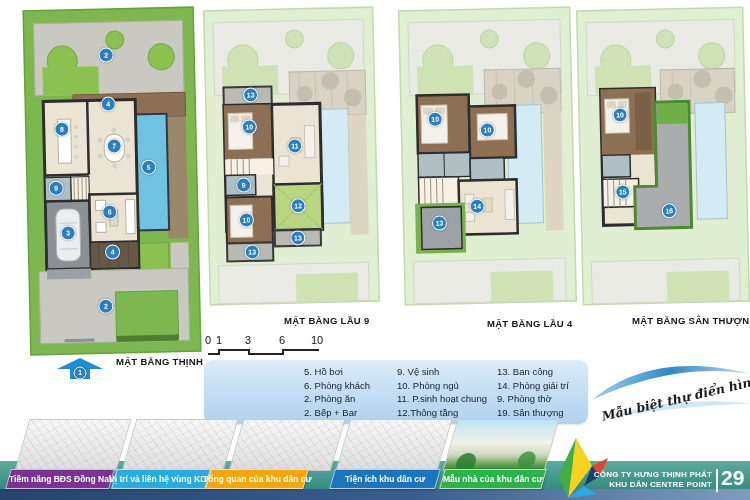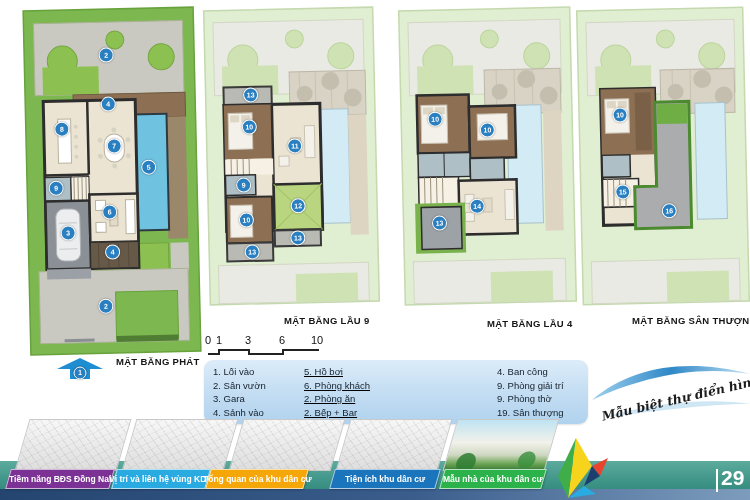--- a/index.html
+++ b/index.html
@@ -23,21 +23,21 @@
   
   .scalebar{position:absolute;left:205px;top:334px;width:122px;height:24px;}
   .scalebar .tick{position:absolute;top:0;font:11px "Liberation Sans",sans-serif;color:#111;}
 
   
   .legend{position:absolute;left:204px;top:360px;width:384px;height:64px;border-radius:9px;
       background:linear-gradient(180deg,#dcecf9 0%,#c2dcf2 55%,#b0d2ee 100%);
       box-shadow:0 1px 2px rgba(0,0,0,.12);}
   .legend .col{position:absolute;top:5px;}
   .legend .col .lg-item{font:9.5px "Liberation Sans",sans-serif;color:#14202c;line-height:13.5px;white-space:nowrap;}
-  .col1{left:9px;} .col2{left:100px;text-decoration:underline;} .col3{left:193px;} .col4{left:293px;}
+  .col1{left:9px;} .col2{left:100px;} .col3{left:193px;} .col4{left:293px;}
 
   
   .swoosh-wrap{position:absolute;left:592px;top:352px;width:158px;height:80px;}
   .tagline{position:absolute;left:8px;top:40px;width:150px;transform:rotate(-13deg);
       font:italic bold 12.5px "DejaVu Serif",serif;color:#1c1c1c;white-space:nowrap;}
 
   
   .teal-band{position:absolute;left:0;top:461px;width:750px;height:39px;
       background:linear-gradient(180deg,#5cab9d 0%,#3a9184 60%,#2f8376 100%);}
   .navy-strip{position:absolute;left:0;top:489px;width:750px;height:11px;
@@ -142,21 +142,21 @@
     <div class="mk" style="left:86px;top:246px">4</div>
     <div class="mk" style="left:78px;top:300px">2</div>
   </div>
 
   <div class="entry-arrow">
     <svg viewBox="0 0 50 22" width="50" height="22">
       <polygon points="25,0 48,11 35,11 35,21 15,21 15,11 2,11" fill="#1f8dd1"></polygon>
     </svg>
     <div class="mk">1</div>
   </div>
-  <div class="plan-label" style="left:116px;top:356px">MẶT BẰNG PHÁT</div>
+  <div class="plan-label" style="left:116px;top:356px">MẶT BẰNG THỊNH</div>
 
   <div class="plan" style="left:205px;top:6px;width:173px;height:300px">
     <svg viewBox="0 0 173 300" width="173" height="300">
       <rect x="2" y="3" width="169" height="294" fill="#e0eed2" stroke="#c4d9ad" stroke-width="1.5"></rect>
       <rect x="11" y="15" width="150" height="73" fill="#eaeae4" stroke="#d2d7c4"></rect>
       <circle cx="40" cy="53" r="15" fill="#cfe2b4" stroke="#bcd49c"></circle>
       <circle cx="92" cy="33" r="9" fill="#cfe2b4" stroke="#bcd49c"></circle>
       <circle cx="138" cy="51" r="13" fill="#cfe2b4" stroke="#bcd49c"></circle>
       <rect x="19" y="59" width="56" height="29" fill="#cfe2b4"></rect>
       <g>
@@ -309,35 +309,35 @@
     <span class="tick" style="left:11px">1</span>
     <span class="tick" style="left:40px">3</span>
     <span class="tick" style="left:74px">6</span>
     <span class="tick" style="left:106px">10</span>
     <svg width="122" height="10" style="position:absolute;top:13px;left:0">
       <path d="M3 7 H14 V3 H44 V7 H78 V3 H114" stroke="#222" stroke-width="2" fill="none"></path>
     </svg>
   </div>
 
   <div class="legend">
-    <div class="col col1">
-      <div class="lg-item">1. Lối vào</div>
-      <div class="lg-item">2. Sân vườn</div>
-      <div class="lg-item">3. Gara</div>
-      <div class="lg-item">4. Sảnh vào</div>
-    </div>
     <div class="col col2">
       <div class="lg-item">5. Hồ bơi</div>
       <div class="lg-item">6. Phòng khách</div>
       <div class="lg-item">2. Phòng ăn</div>
       <div class="lg-item">2. Bếp + Bar</div>
     </div>
+    <div class="col col3">
+      <div class="lg-item">9. Vệ sinh</div>
+      <div class="lg-item">10. Phòng ngủ</div>
+      <div class="lg-item">11. P.sinh hoạt chung</div>
+      <div class="lg-item">12.Thông tầng</div>
+    </div>
     <div class="col col4">
-      <div class="lg-item">4. Ban công</div>
-      <div class="lg-item">9. Phòng giải trí</div>
+      <div class="lg-item">13. Ban công</div>
+      <div class="lg-item">14. Phòng giải trí</div>
       <div class="lg-item">9. Phòng thờ</div>
       <div class="lg-item">19. Sân thượng</div>
     </div>
   </div>
 
   <div class="swoosh-wrap">
     <svg width="158" height="80">
       <defs>
         <linearGradient id="bg1" x1="0" y1="0" x2="1" y2="0">
           <stop offset="0" stop-color="#9fd0ee"></stop>
@@ -379,16 +379,20 @@
   <div class="logo">
     <svg viewBox="0 0 62 64" width="62" height="64">
       <polygon points="28,2 44,30 20,62" fill="#f6d31c"></polygon>
       <polygon points="28,2 10,40 20,62" fill="#3fae49"></polygon>
       <polygon points="44,30 60,22 52,40" fill="#e8432e"></polygon>
       <polygon points="20,62 36,50 48,58" fill="#29abe2"></polygon>
       <polygon points="44,30 52,40 36,50" fill="#1c3f6e"></polygon>
     </svg>
   </div>
 
+  <div class="company">
+    <div>CÔNG TY HƯNG THỊNH PHÁT</div>
+    <div>KHU DÂN CENTRE POINT</div>
+  </div>
   <div class="divider"></div>
   <div class="pagenum">29</div>
 
 </div>
 
 </body></html>

